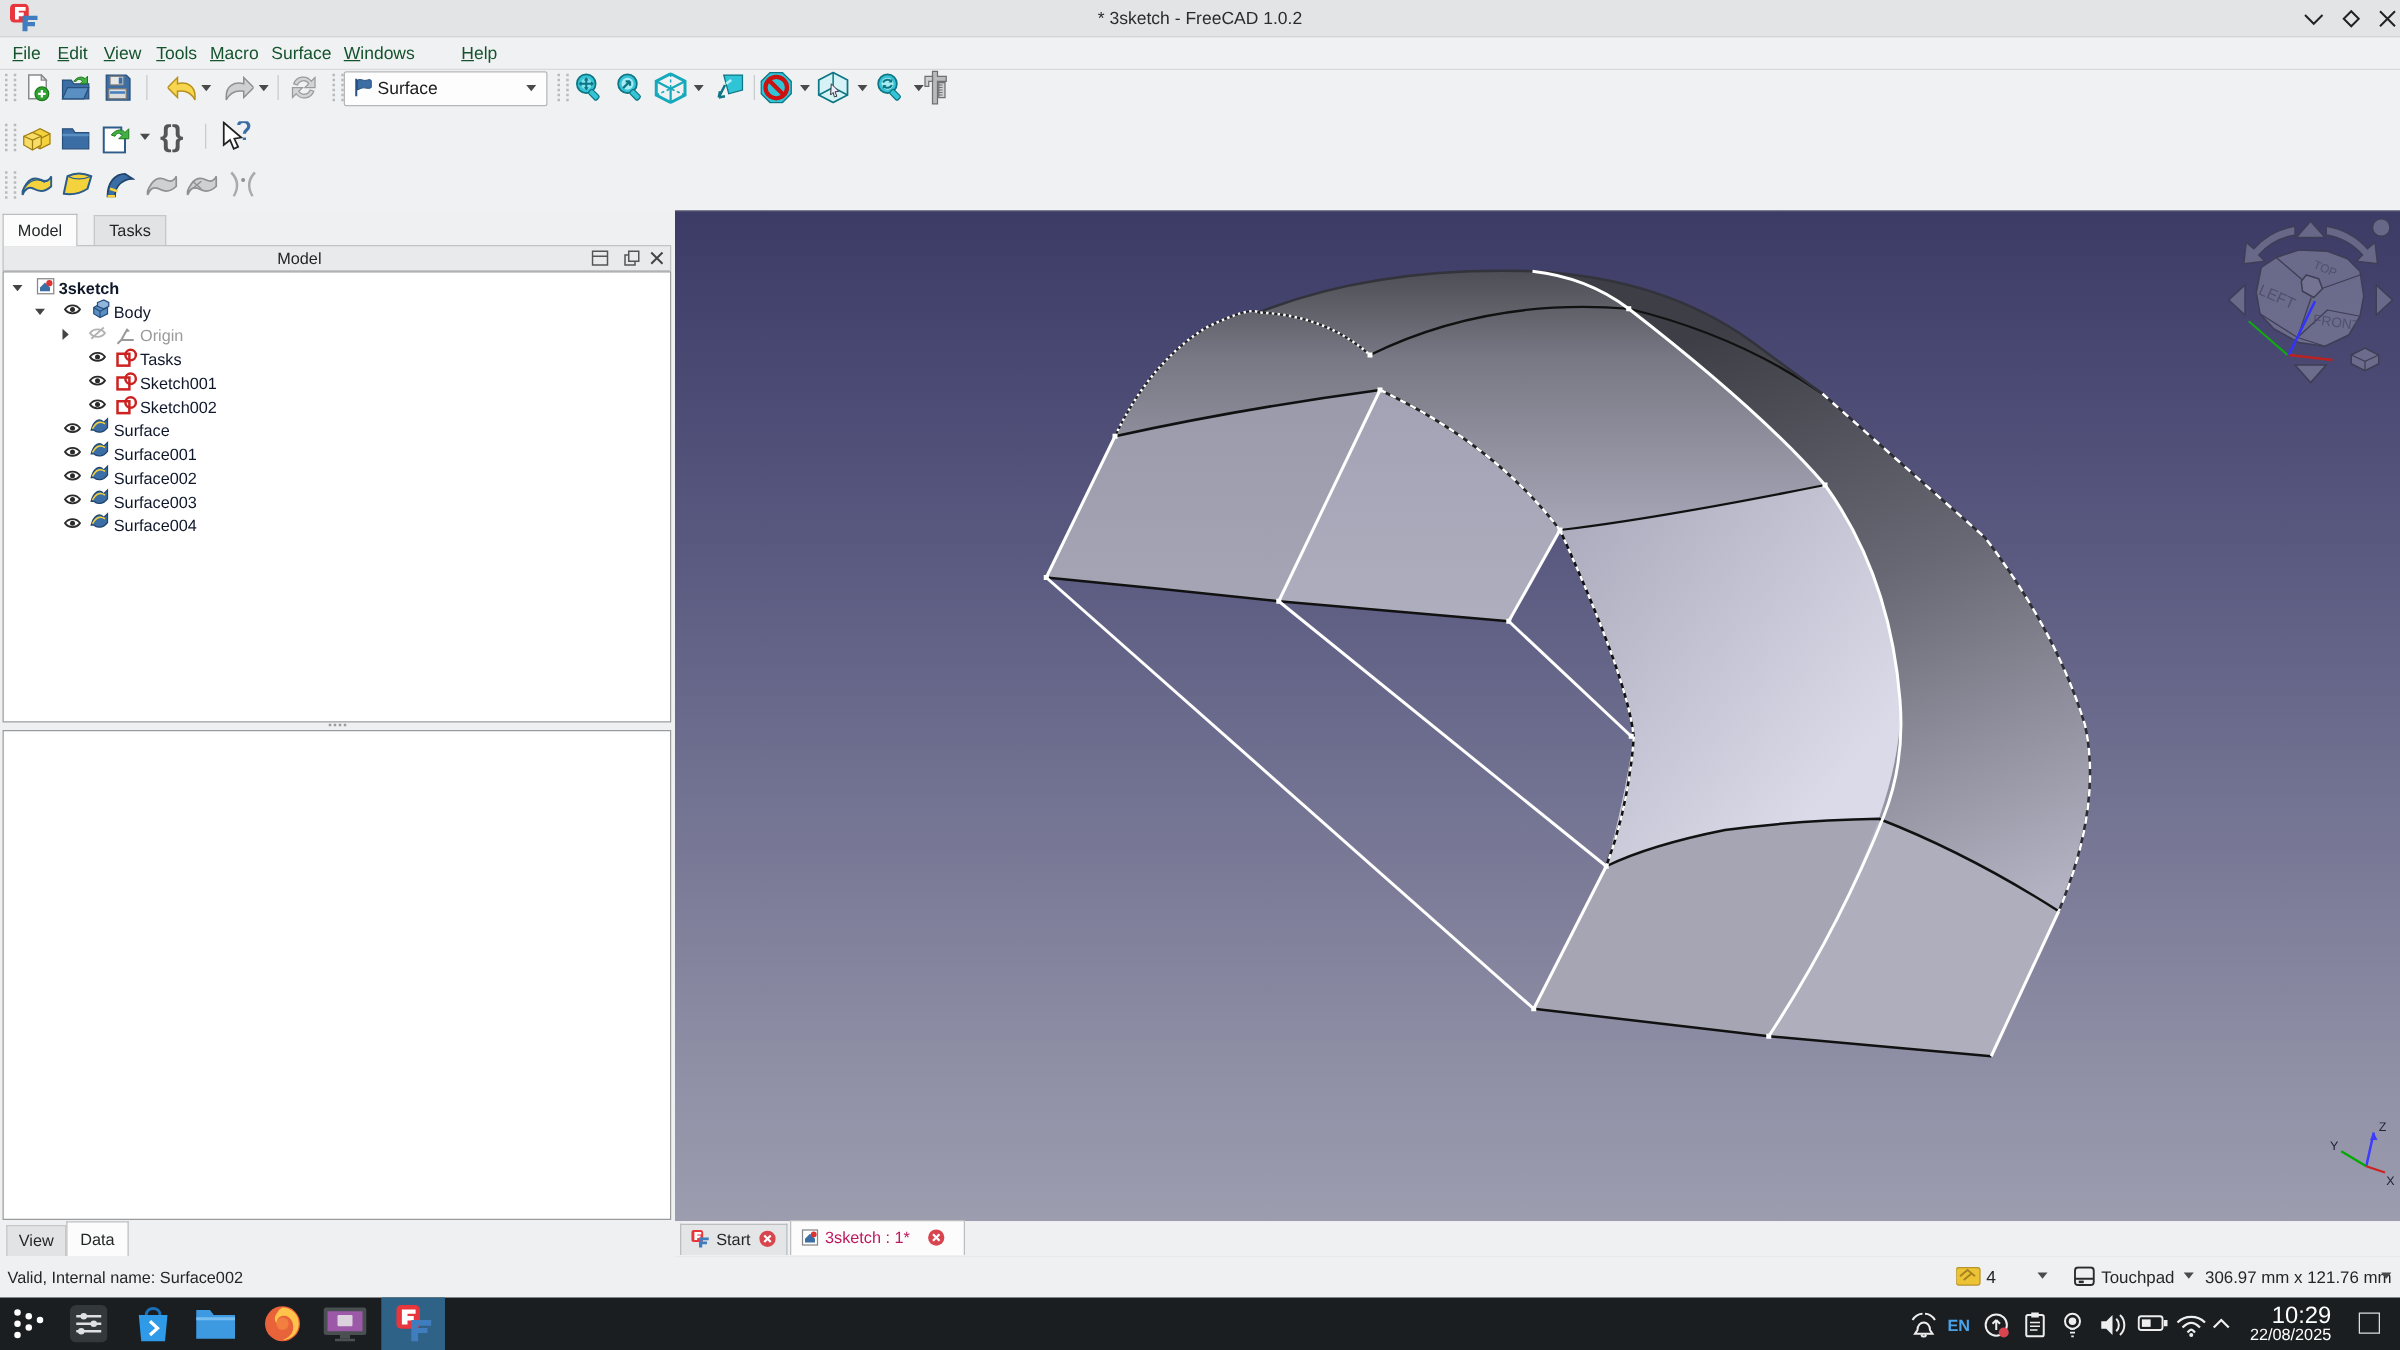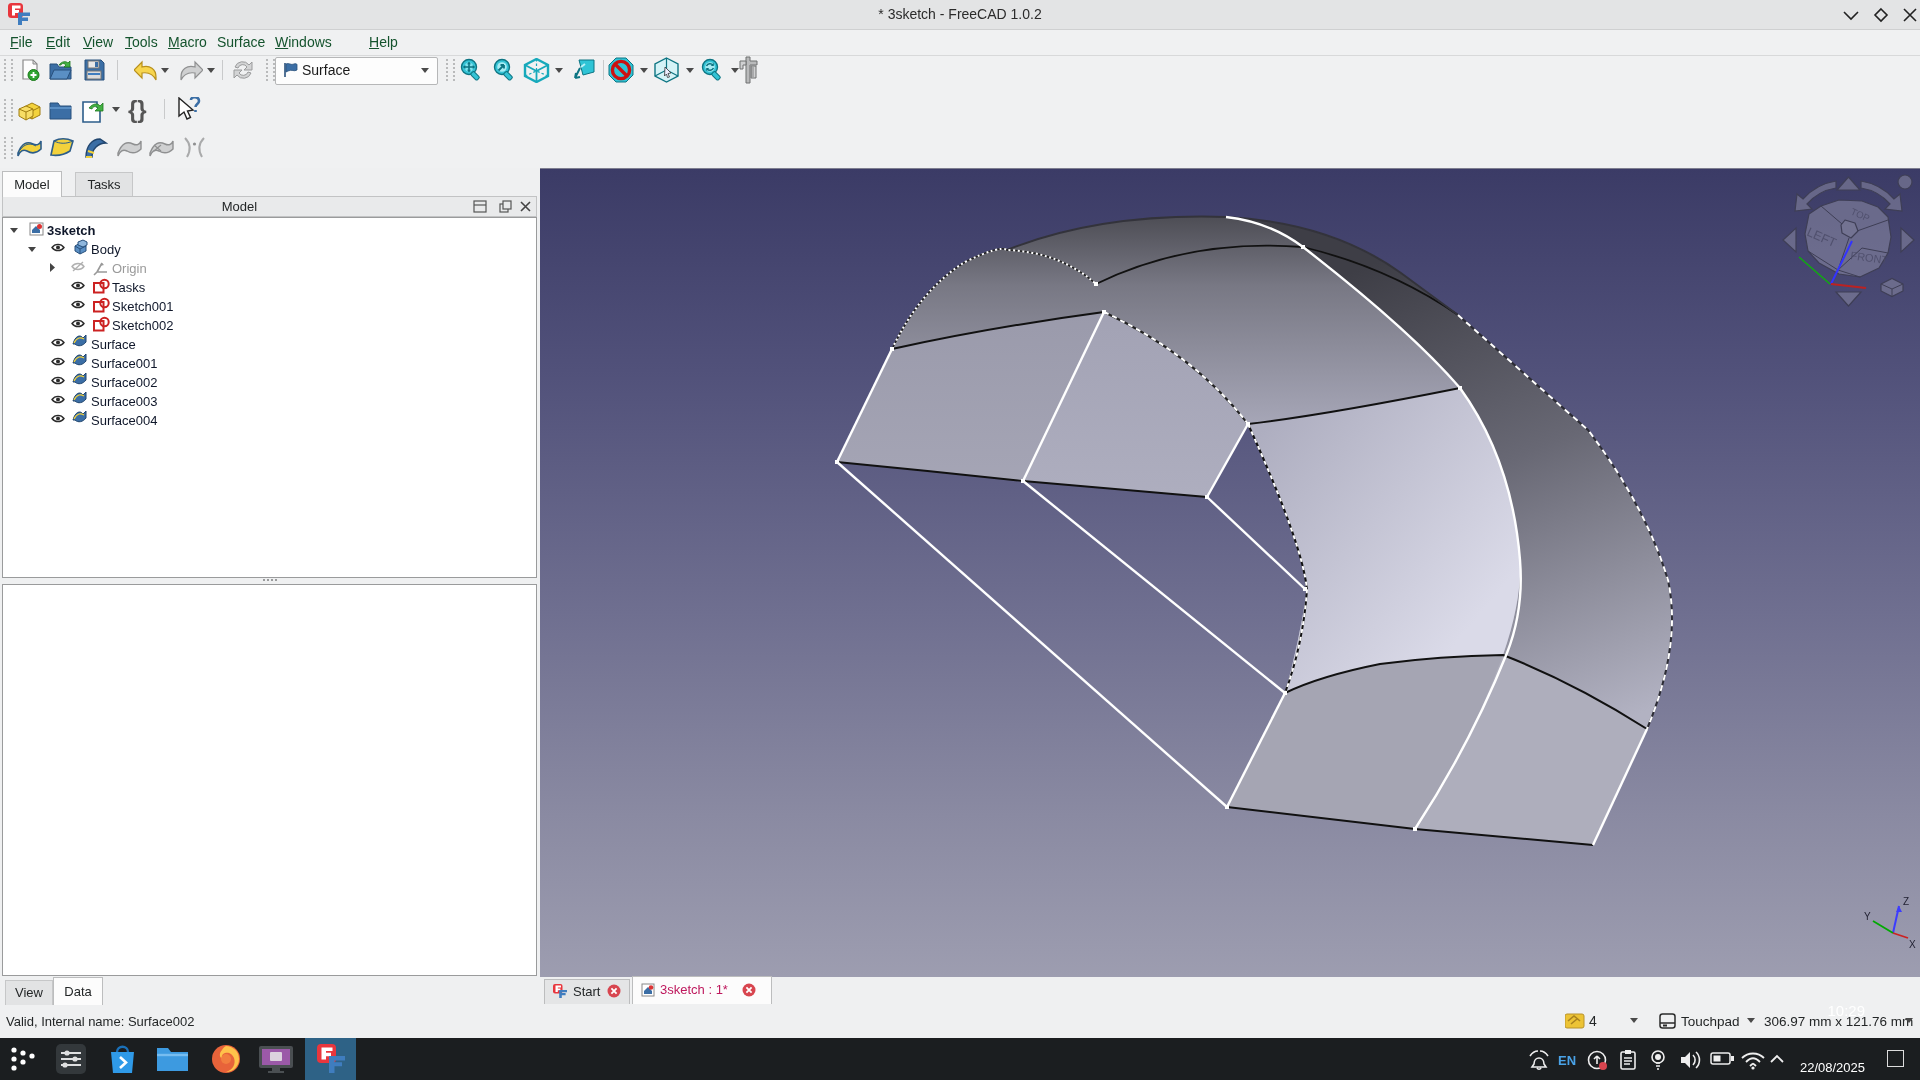--- a/index.html
+++ b/index.html
@@ -596,16 +596,16 @@
     <rect x="2.5" y="2.5" width="7" height="6" fill="#eee"></rect>
   </g>
 
   <g transform="translate(213,3)">
     <path d="M1 7 C7 1 17 1 23 7 M5 11 C10 6 14 6 19 11 M9 15 C12 12 12 12 15 15" fill="none" stroke="#eee" stroke-width="1.8"></path>
     <circle cx="12" cy="17" r="1.6" fill="#eee"></circle>
   </g>
 
   <path d="M243 14 L249 8 L255 14" fill="none" stroke="#eee" stroke-width="1.8"></path>
 </svg>
-<div class="abs" style="left:1795px;top:1002px;width:70px;height:18px;font-size:15px;color:#fff;text-align:right">10:29</div>
+<div class="abs" style="left:1795px;top:1042px;width:70px;height:18px;font-size:19px;color:#fff;text-align:right">10:29</div>
 <div class="abs" style="left:1780px;top:1060px;width:85px;height:16px;font-size:13px;color:#fff;text-align:right">22/08/2025</div>
 <div class="abs" style="left:1887px;top:1050px;width:15px;height:15px;border:1.5px solid #ddd"></div>
 </div>
 
 </body></html>

